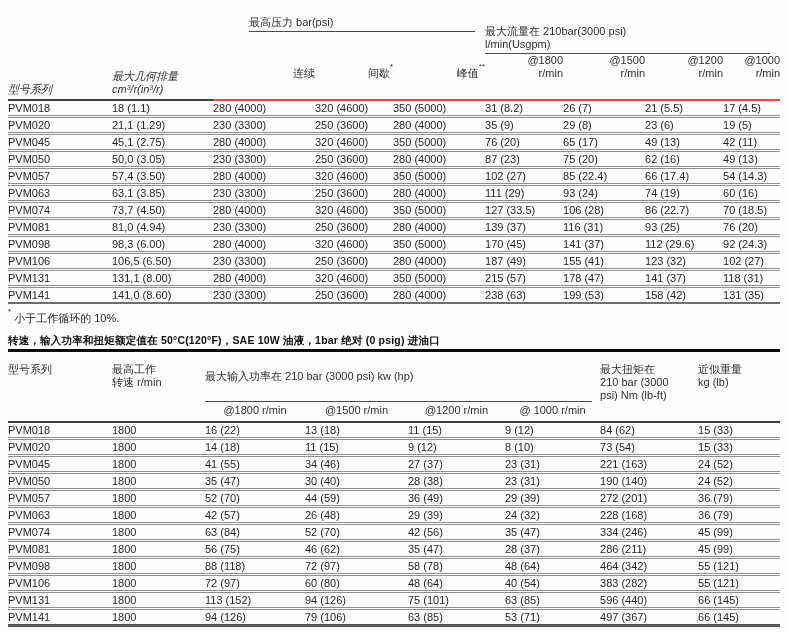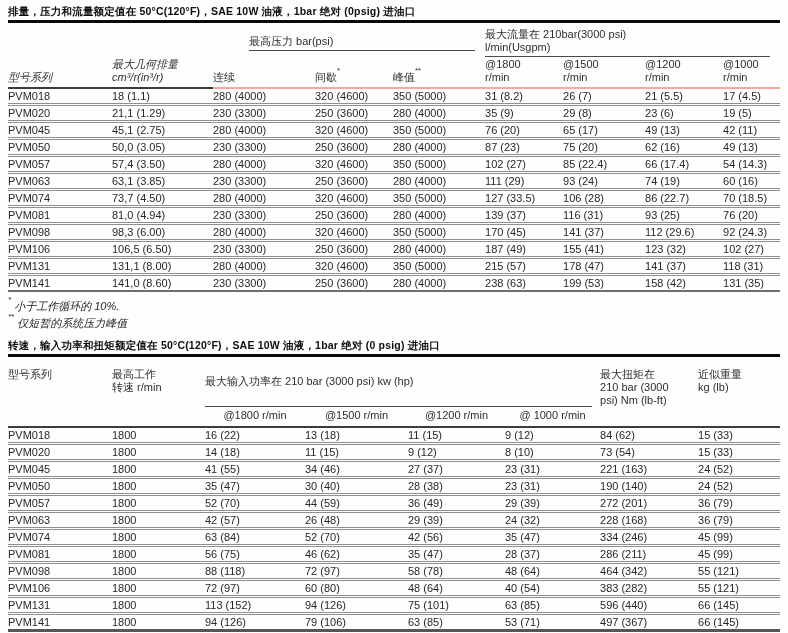--- a/index.html
+++ b/index.html
@@ -21,50 +21,49 @@
   th { text-align: left; font-weight: normal; padding: 0; font-size: 11px; color: #2e2e2e; line-height: 13px; white-space: nowrap; }
   td { text-align: left; padding: 1px 2px 0 0; font-size: 11px; line-height: 13px; color: #272727; white-space: nowrap; }
   tbody tr + tr td { border-top: 3px double #8f8f8f; }
 
   
   .t1 { margin-top: 5px; }
   .t1 .group-row { height: 30px; }
   .t1 .sub-row { height: 30px; }
   .bb2 { border-bottom: 2px solid #3c3c3c; }
   .vbottom { vertical-align: bottom; padding-bottom: 3px; font-style: italic; }
-  .sub-row th { vertical-align: bottom; padding-bottom: 3px; border-bottom: 2px solid #fca5a5; }
+  .sub-row th { vertical-align: bottom; padding-bottom: 19px; border-bottom: 2px solid #ef4444; text-align: right; }
   .group-cell { vertical-align: top; padding-right: 10px; }
   .group-inner { border-bottom: 1px solid #4a4a4a; padding-bottom: 2px; }
   .pressure-inner { margin-top: 7px; margin-left: 36px; }
-  .flow-inner { margin-top: 0; }
+  .flow-inner { margin-top: 16px; }
   .t1 tbody td, .t2 tbody td { height: 14px; }
   sup { font-size: 8px; line-height: 0; position: relative; top: -3px; }
   .t1 tbody tr:last-child td { border-bottom: 2px solid #6e6e6e; }
 
   
-  .footnotes { margin-top: 7px; font-style: italic; }
+  .footnotes { margin-top: 7px; }
   .footnote { font-size: 11px; line-height: 14px; margin-bottom: 3px; color: #222; }
   .title2 { margin-top: 8px; }
 
   
   .t2 { margin-top: 6px; }
   .t2 .row1 { height: 44px; }
   .t2 .sub-row2 { height: 20px; }
   .top-h { vertical-align: top; padding-top: 5px; }
   .power-cell { vertical-align: bottom; padding-right: 8px; }
   .power-inner { border-bottom: 1px solid #4a4a4a; padding-bottom: 18px; }
   .sub-row2 th { vertical-align: bottom; padding-bottom: 4px; border-bottom: 2px solid #3c3c3c; text-align: center; }
   .t2 tbody tr:last-child td { border-bottom: 3px solid #565656; }
 </style>
 </head>
 <body>
 
 <div class="page">
 
-  <div class="doc-title">排量，压力和流量额定值在 50°C(120°F)，SAE 10W 油液，1bar 绝对 (0psig) 进油口</div>
 
   <table class="t1">
     <colgroup>
       <col style="width:104px">
         <col style="width:101px">
         <col style="width:102px">
       <col style="width:78px">
         <col style="width:92px">
         <col style="width:78px">
       <col style="width:82px">
@@ -241,21 +240,20 @@
           <td>238 (63)</td>
           <td>199 (53)</td>
           <td>158 (42)</td>
           <td>131 (35)</td>
         </tr>
       </tbody>
   </table>
 
   <div class="footnotes">
     <div class="footnote"><sup>*</sup><span> 小于工作循环的 10%.</span></div>
-    <div class="footnote"><sup>**</sup><span> 仅短暂的系统压力峰值</span></div>
   </div>
 
   <div class="doc-title title2">转速，输入功率和扭矩额定值在 50°C(120°F)，SAE 10W 油液，1bar 绝对 (0 psig) 进油口</div>
 
   <table class="t2">
     <colgroup>
       <col style="width:104px">
         <col style="width:93px">
         <col style="width:100px">
       <col style="width:103px">

